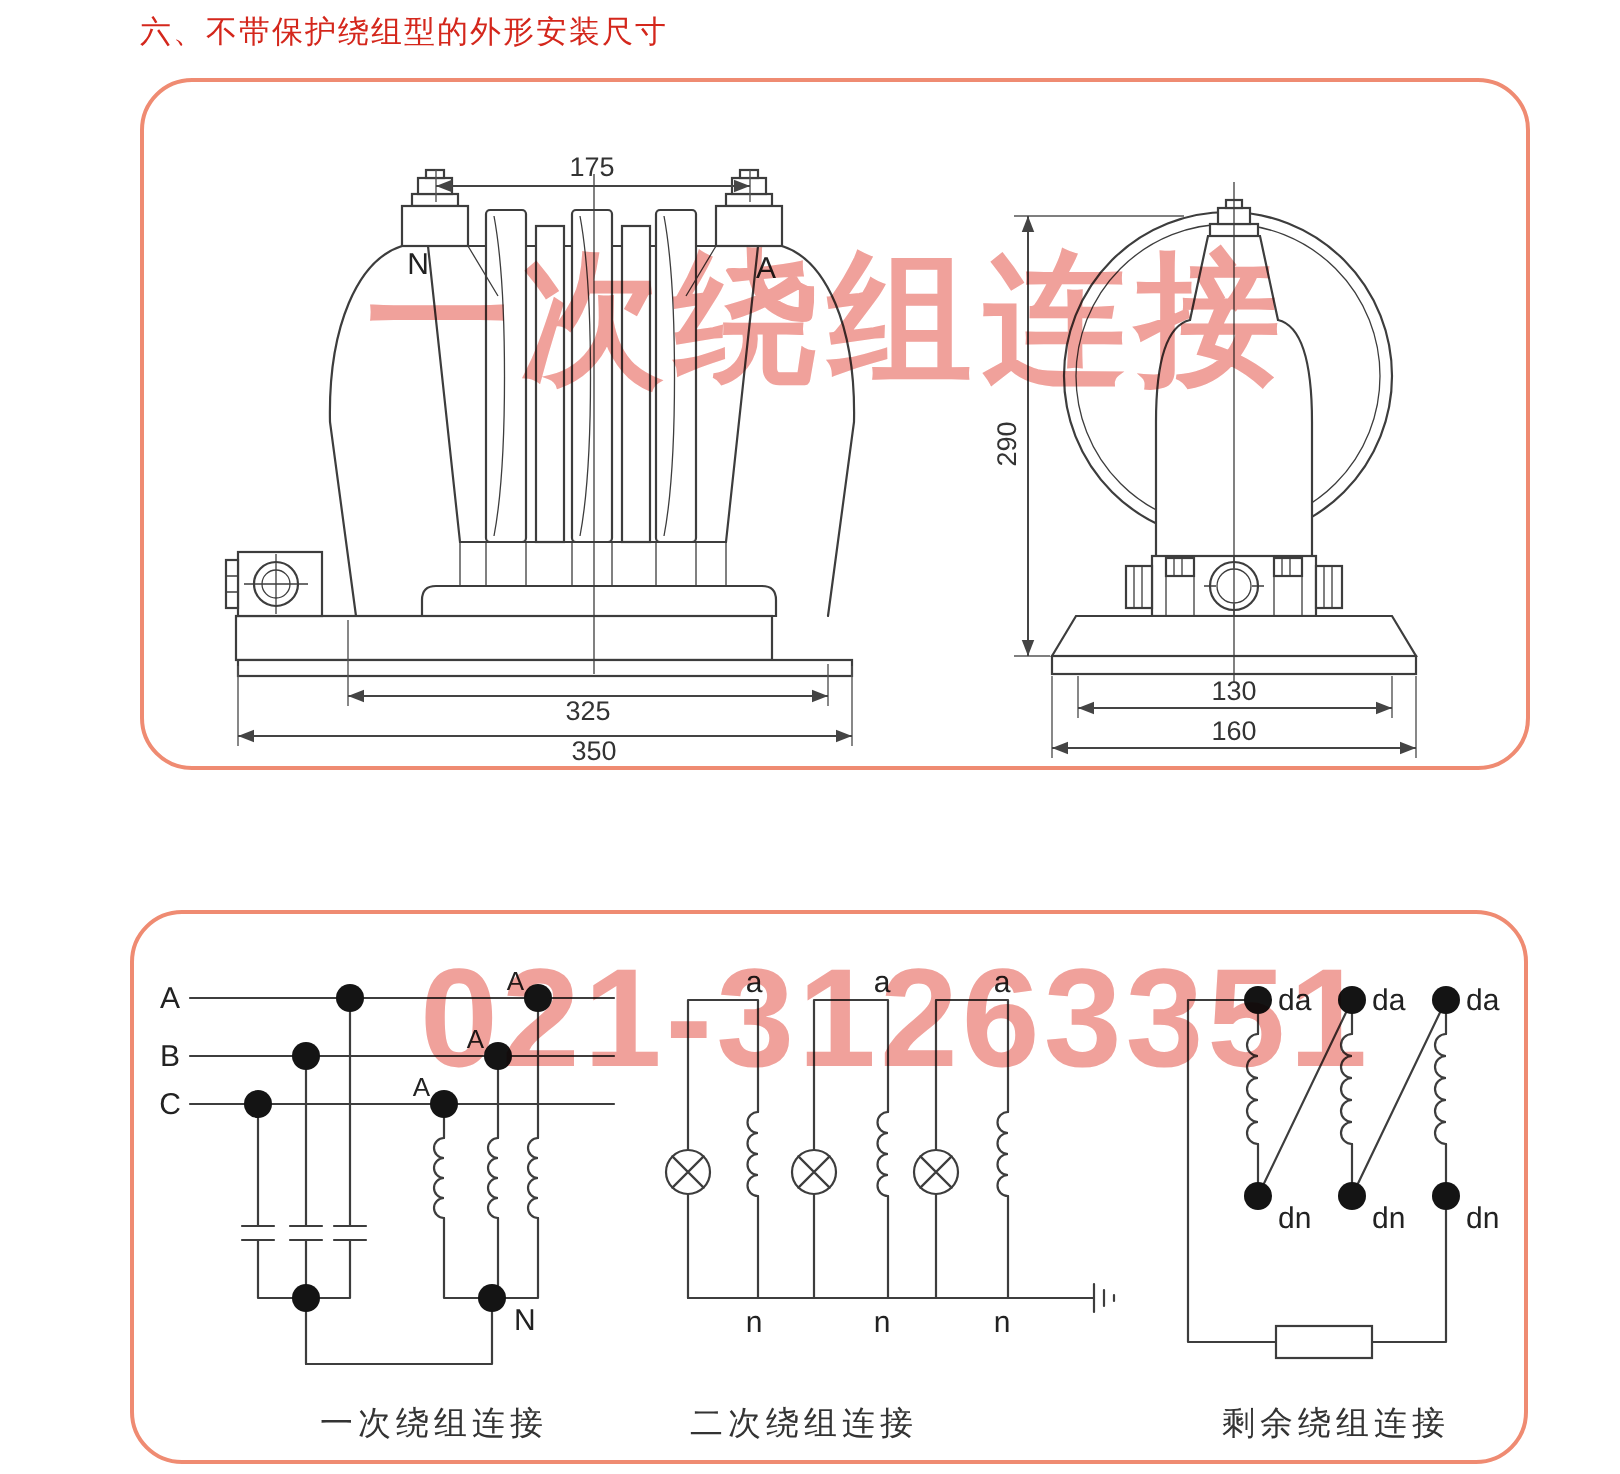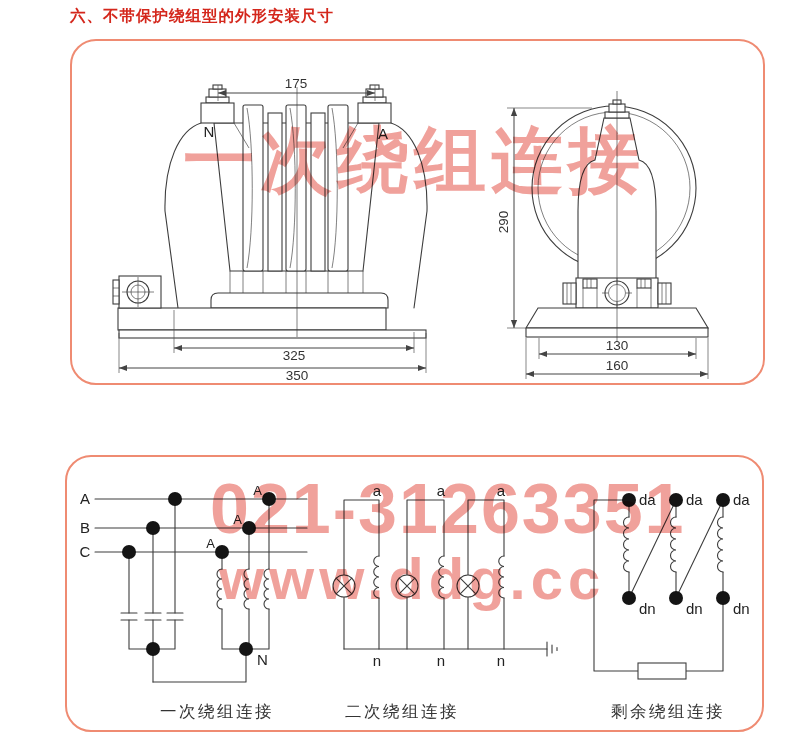--- a/index.html
+++ b/index.html
@@ -1,19 +1,19 @@
 <!DOCTYPE html>
 <html style="--accent-red: #d4271c; --panel-border: #ef8b72; --watermark-pink: #f0a19b; --line-dark: #3d3d3d; --caption-gray: #333333;"><head>
 <meta charset="utf-8">
 <style>
   html,body { margin:0; padding:0; background:#fff; }
   .page { position:relative; width:810px; height:737px; background:#fff;
           font-family:"Liberation Sans", sans-serif; overflow:hidden; }
 
-  .sec-title { position:absolute; left:70px; font-size:15.5px; font-weight:bold;
+  .sec-title { position:absolute; left:70px; font-size:15.5px; font-weight:normal;
                color:var(--accent-red,#d4271c); letter-spacing:1px; white-space:nowrap; }
   #title6 { top:6px; }
   #title7 { top:416px; }
 
   .panel { position:absolute; box-sizing:border-box; background:#fff;
            border:2px solid var(--panel-border,#ef8b72); border-radius:26px; }
   #panel1 { left:70px; top:39px;  width:695px; height:346px; }
   #panel2 { left:65px; top:455px; width:699px; height:277px; }
   .panel svg { display:block; position:absolute; left:0; top:0; }
 
@@ -283,15 +283,14 @@
         <text class="lbl" x="619" y="157" text-anchor="start">dn</text>
         <text class="lbl" x="666" y="157" text-anchor="start">dn</text>
 
         <text class="cap" x="601" y="260" text-anchor="middle">剩余绕组连接</text>
       </g>
     </svg>
   </div>
 
   <div class="wm" id="wm-company">一次绕组连接</div>
   <div class="wm" id="wm-phone">021-31263351</div>
-  <div class="wm" id="wm-site">www.ddg.cc</div>
 
 </div>
 
 </body></html>

